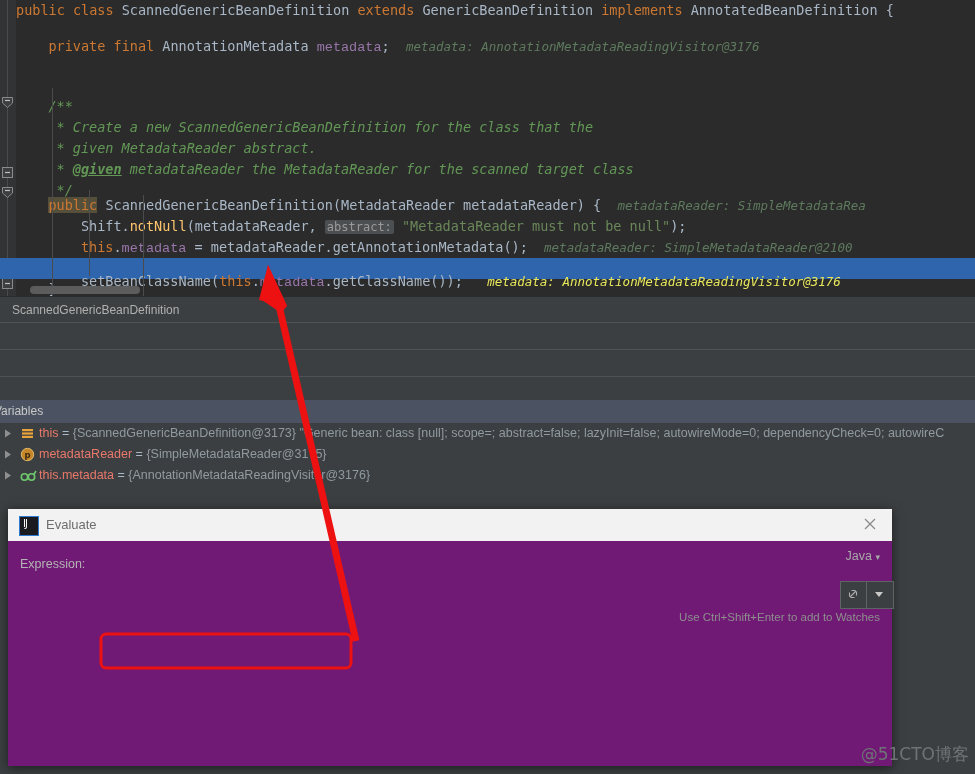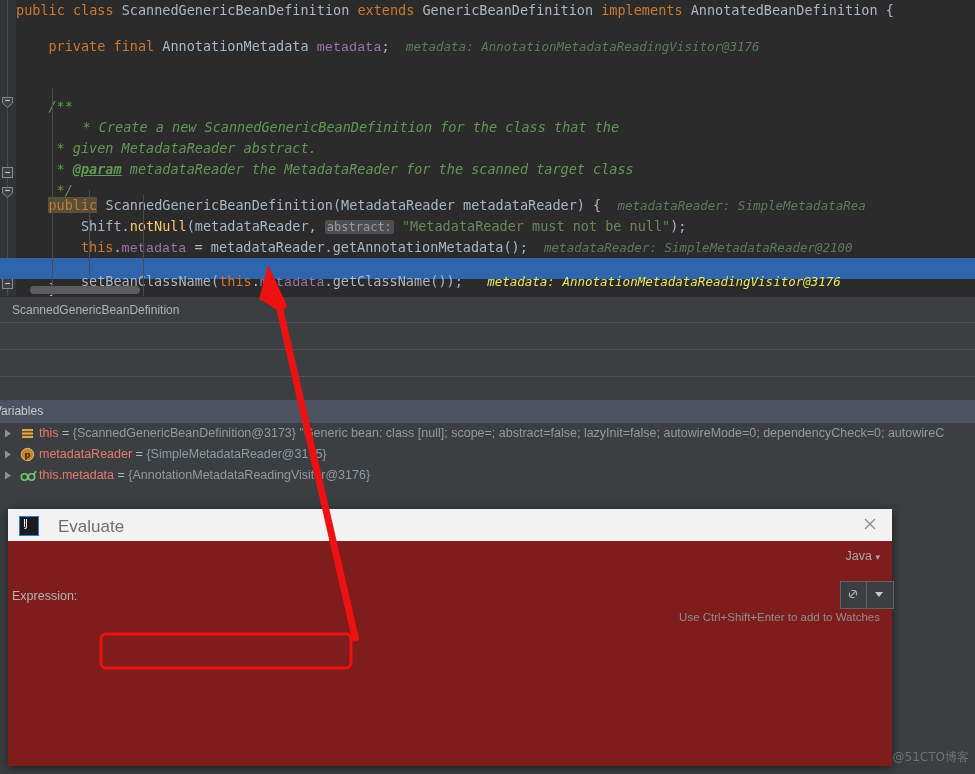--- a/index.html
+++ b/index.html
@@ -51,39 +51,39 @@
   #vars-header span{position:absolute;left:-6px;top:4px;font-size:12px;color:#c8c8c8;}
   #vars{position:absolute;left:0;top:423px;width:975px;height:80px;background:#3c3f41;}
   .vrow{position:absolute;left:0;width:975px;height:21px;white-space:nowrap;font-size:12.5px;}
   .twisty{position:absolute;top:5px;width:11px;height:11px;}
   .vicon{position:absolute;top:3px;width:15px;height:15px;}
   .vname{color:#e8786b;}
   .veq{color:#a9b9c6;}
   .vval{color:#909aa0;}
 
   
-  #dlg{position:absolute;left:8px;top:509px;width:884px;height:257px;background:#7f1d1d;
+  #dlg{position:absolute;left:8px;top:509px;width:884px;height:257px;background:#701a75;
        box-shadow:0 2px 10px rgba(0,0,0,.55);}
   #dlg-title{position:absolute;left:0;top:0;width:884px;height:32px;background:#f2f2f2;}
-  #dlg-title .tlabel{position:absolute;left:50px;top:8px;font-size:17px;color:#6e6e6e;}
+  #dlg-title .tlabel{position:absolute;left:38px;top:8px;font-size:13px;color:#6e6e6e;}
   #ij-icon{position:absolute;left:11px;top:7px;width:18px;height:18px;background:#1b1b1f;border:1px solid #2f7bd4;}
   #ij-icon .g{position:absolute;color:#fff;font-size:10px;left:3px;top:1px;font-family:"DejaVu Sans",sans-serif;letter-spacing:-1px;}
   #close-x{position:absolute;right:14px;top:7px;width:16px;height:16px;cursor:pointer;}
 
   .dlabel{position:absolute;font-size:12.5px;color:#b4b4b4;}
   #exp-field{position:absolute;left:12px;top:72px;width:820px;height:26px;background:#45494a;border:1px solid #5e6364;}
   #exp-field .txt{position:absolute;left:7px;top:4px;font-size:13.5px;white-space:pre;}
   #exp-expand{position:absolute;left:832px;top:72px;width:26px;height:26px;background:#3c3f41;border:1px solid #5e6364;}
   #exp-drop{position:absolute;left:858px;top:72px;width:26px;height:26px;background:#3c3f41;border:1px solid #5e6364;}
   #lang{position:absolute;right:12px;top:40px;font-size:12.5px;color:#a8a8a8;cursor:pointer;}
   #hintline{position:absolute;right:12px;top:102px;font-size:11.5px;color:#8e8e8e;}
 
   
   #anno{position:absolute;left:0;top:0;width:975px;height:774px;pointer-events:none;}
-  #wm{position:absolute;right:6px;bottom:8px;font-size:12px;color:#6f7375;
+  #wm{position:absolute;right:6px;bottom:8px;font-size:17px;color:#6f7375;
       font-family:"DejaVu Sans",sans-serif;}
 </style>
 </head>
 <body>
 
 <div id="editor">
   <div id="gutter">
     <div class="gutter-line"></div>
   </div>
   <div id="folds">
@@ -109,23 +109,23 @@
         <svg width="13" height="13" viewBox="0 0 13 13">
           <rect x="1.5" y="1.5" width="10" height="10" fill="#3c3f41" stroke="#8b8b8b"></rect>
           <path d="M4 6.5 H9" stroke="#c0c0c0" stroke-width="1.2"></path>
         </svg>
       </div>
     </div>
   <div id="code">
       <div class="code-line" style="top: 0px; left: 16px;"><span class="k">public </span><span class="k">class </span><span class="t">ScannedGenericBeanDefinition </span><span class="k">extends </span><span class="t">GenericBeanDefinition </span><span class="k">implements </span><span class="t">AnnotatedBeanDefinition </span><span class="t">{</span></div>
       <div class="code-line" style="top: 36px; left: 48.48px;"><span class="k">private </span><span class="k">final </span><span class="t">AnnotationMetadata </span><span class="p">metadata</span><span class="t">;</span><span class="t">  </span><span class="hint">metadata: AnnotationMetadataReadingVisitor@3176</span></div>
       <div class="code-line" style="top: 96px; left: 48.48px;"><span class="c">/**</span></div>
-      <div class="code-line" style="top: 117px; left: 56.6px; margin-left: 26px;"><span class="c">* Create a new ScannedGenericBeanDefinition for the class that the</span></div>
+      <div class="code-line" style="top: 117px; left: 56.6px;"><span class="c">* Create a new ScannedGenericBeanDefinition for the class that the</span></div>
       <div class="code-line" style="top: 138px; left: 56.6px;"><span class="c">* given MetadataReader abstract.</span></div>
-      <div class="code-line" style="top: 159px; left: 56.6px;"><span class="c">* </span><span class="tag">@param</span><span class="c"> metadataReader the MetadataReader for the scanned target class</span></div>
+      <div class="code-line" style="top: 159px; left: 56.6px;"><span class="c">* </span><span class="tag">@given</span><span class="c"> metadataReader the MetadataReader for the scanned target class</span></div>
       <div class="code-line" style="top: 180px; left: 56.6px;"><span class="c">*/</span></div>
       <div class="code-line" style="top: 195px; left: 48.48px;"><span class="kw-hl">public</span><span class="t"> </span><span class="t">ScannedGenericBeanDefinition</span><span class="t">(MetadataReader metadataReader) {</span><span class="t">  </span><span class="hint">metadataReader: SimpleMetadataRea</span></div>
       <div class="code-line" style="top: 216px; left: 80.96px;"><span class="t">Shift.</span><span class="f">notNull</span><span class="t">(metadataReader, </span><span class="param-hint">abstract:</span><span class="t"> </span><span class="s">"MetadataReader must not be null"</span><span class="t">);</span></div>
       <div class="code-line" style="top: 237px; left: 80.96px;"><span class="k">this</span><span class="t">.</span><span class="p">metadata</span><span class="t"> = metadataReader.getAnnotationMetadata();</span><span class="t">  </span><span class="hint">metadataReader: SimpleMetadataReader@2100</span></div>
       <div class="sel-row" style="top: 258px;"></div>
       <div class="code-line" style="top: 258px; left: 80.96px; margin-top: 13px;"><span class="t">setBeanClassName(</span><span class="k">this</span><span class="t">.</span><span class="p">metadata</span><span class="t">.getClassName());</span><span class="t">   </span><span class="hint-sel">metadata: AnnotationMetadataReadingVisitor@3176</span></div>
       <div class="code-line" style="top: 279px; left: 48.48px;"><span class="t">}</span></div>
       <div class="indent-guide" style="left: 52px; top: 88px; height: 210px;"></div>
       <div class="indent-guide" style="left: 89px; top: 190px; height: 86px;"></div>
       <div class="indent-guide" style="left: 143px; top: 195px; height: 105px;"></div>
@@ -186,21 +186,21 @@
         <span class="g">IJ</span>
       </div>
     <div class="tlabel">Evaluate</div>
     <div id="close-x">
       <svg width="16" height="16" viewBox="0 0 16 16">
           <path d="M3 3 L13 13 M13 3 L3 13" stroke="#8a8a8a" stroke-width="1.3" fill="none"></path>
         </svg>
     </div>
   </div>
 
-  <div class="dlabel" style="left:4px;top:48px;margin-top:32px;">Expression:</div>
+  <div class="dlabel" style="left:12px;top:48px;">Expression:</div>
   <div id="lang"><span>Java</span> <span style="font-size:9px;">▾</span></div>
 
   <div id="exp-expand">
     <svg width="24" height="24" viewBox="0 0 24 24">
         <path d="M15 9 L9 15 M14.5 8.5 L10.5 8.5 M15.5 9.5 L15.5 13.5 M9.5 15.5 L13.5 15.5 M8.5 14.5 L8.5 10.5" stroke="#aeaeae" stroke-width="1.1" fill="none"></path>
       </svg>
   </div>
   <div id="exp-drop">
     <svg width="24" height="24" viewBox="0 0 24 24">
         <path d="M8 10 L16 10 L12 15 Z" fill="#c9c9c9"></path>

